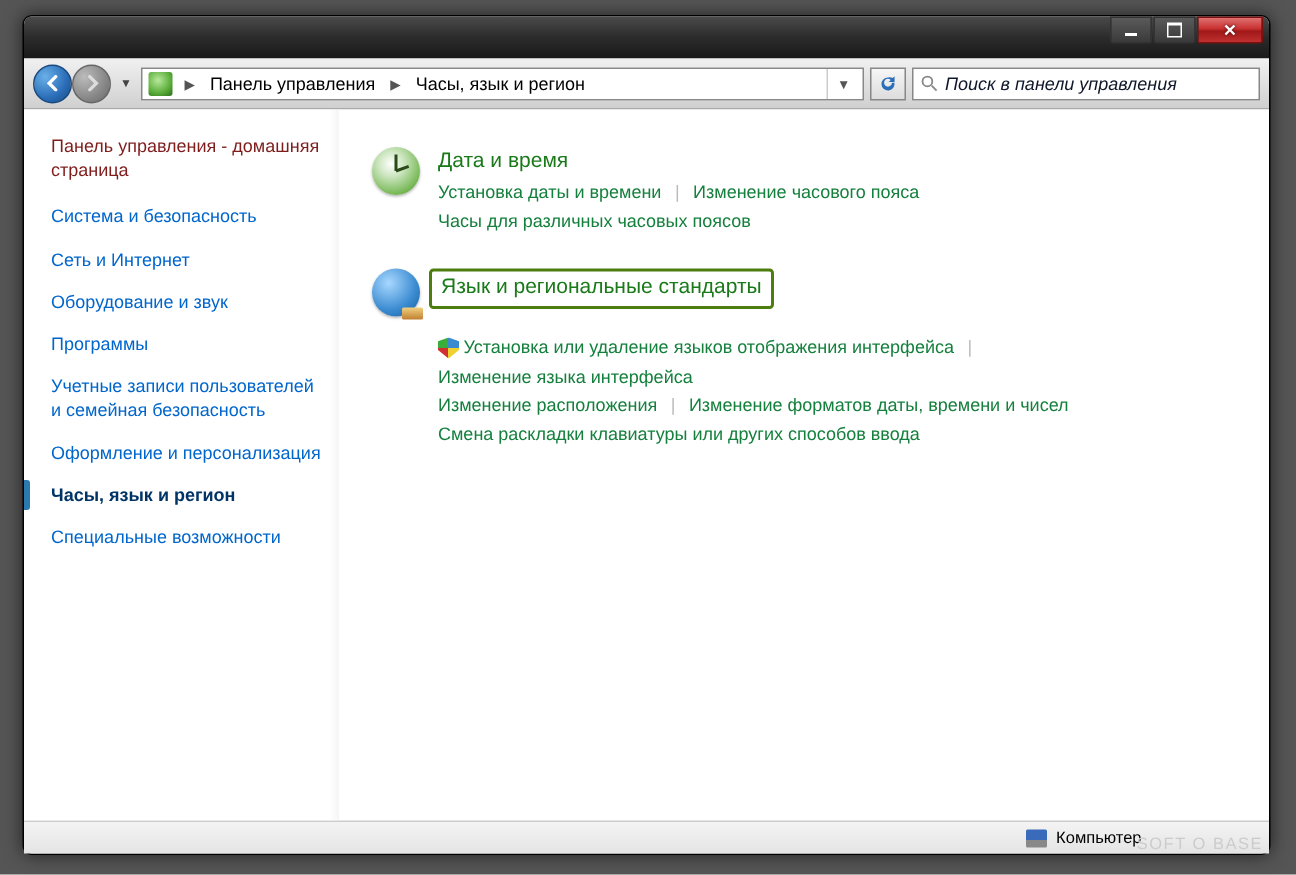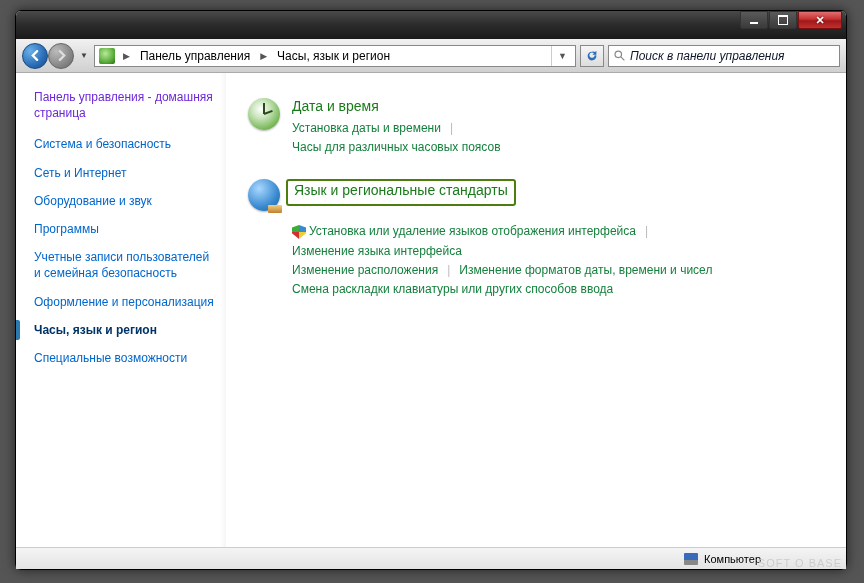--- a/index.html
+++ b/index.html
@@ -22,21 +22,21 @@
   .addr-seg { padding: 2px 4px; cursor: default; }
   .addr-drop { margin-left: auto; font-size: 9px; color: #555; padding: 0 6px; border-left: 1px solid #ccc; height: 100%; display: flex; align-items: center; }
   .refresh { width: 24px; height: 22px; border: 1px solid #888; background: linear-gradient(to bottom, #f6f6f6, #ddd); display: flex; align-items: center; justify-content: center; }
   .refresh svg { width: 14px; height: 14px; }
   .search { width: 232px; height: 22px; background: #fff; border: 1px solid #888; display: flex; align-items: center; padding: 0 4px; gap: 4px; color: #0f172a; font-style: italic; }
   .search svg { width: 13px; height: 13px; flex-shrink: 0; }
   .search span { font-style: italic; white-space: nowrap; overflow: hidden; text-overflow: ellipsis; }
   .body { flex: 1; display: flex; background: #fff; overflow: hidden; }
   .sidebar { width: 210px; background: #fff; padding: 16px 12px 12px 18px; display: flex; flex-direction: column; gap: 2px; position: relative; }
   .sidebar::after { content: ""; position: absolute; right: 0; top: 0; bottom: 0; width: 6px; background: linear-gradient(to right, rgba(0,0,0,0) 0%, rgba(0,0,0,0.04) 100%); }
-  .side-home { color: #6d28d9; margin-bottom: 8px; line-height: 1.35; cursor: pointer; }
+  .side-home { color: #7f1d1d; margin-bottom: 8px; line-height: 1.35; cursor: pointer; }
   .side-item { color: #0066cc; padding: 5px 0 5px 0; cursor: pointer; line-height: 1.35; }
   .side-item.active { color: #003366; font-weight: bold; position: relative; }
   .side-item.active::before { content: ""; position: absolute; left: -18px; width: 4px; top: 3px; bottom: 3px; background: #2a7ab0; border-radius: 0 2px 2px 0; }
   .content { flex: 1; padding: 25px 22px; overflow-y: auto; }
   .section { display: flex; gap: 12px; margin-bottom: 22px; }
   .section.highlighted { position: relative; }
   .sec-icon { width: 32px; height: 32px; flex-shrink: 0; }
   .sec-icon.clock { background: radial-gradient(circle at 40% 35%, #fff 0%, #cde6c0 30%, #7aba5a 70%, #4a8a30 100%); border-radius: 50%; position: relative; box-shadow: 0 1px 2px rgba(0,0,0,0.3); }
   .sec-icon.clock::after { content: ""; position: absolute; left: 50%; top: 50%; width: 2px; height: 9px; background: #2a4a1a; transform-origin: bottom; transform: translate(-50%,-100%) rotate(70deg); }
   .sec-icon.clock::before { content: ""; position: absolute; left: 50%; top: 50%; width: 2px; height: 11px; background: #2a4a1a; transform-origin: bottom; transform: translate(-50%,-100%); }
@@ -115,20 +115,21 @@
 
     <div class="content">
 
       <div class="section">
         <div class="sec-icon clock"></div>
         <div class="sec-body">
           <div class="sec-title">Дата и время</div>
           <div class="links">
             <span class="lnk">Установка даты и времени</span>
             <span class="divider">|</span>
+            <span class="lnk">Изменение часового пояса</span>
           </div>
           <div class="links">
             <span class="lnk">Часы для различных часовых поясов</span>
           </div>
         </div>
       </div>
 
       <div class="section highlighted">
         <div class="sec-icon globe"></div>
         <div class="sec-body">

